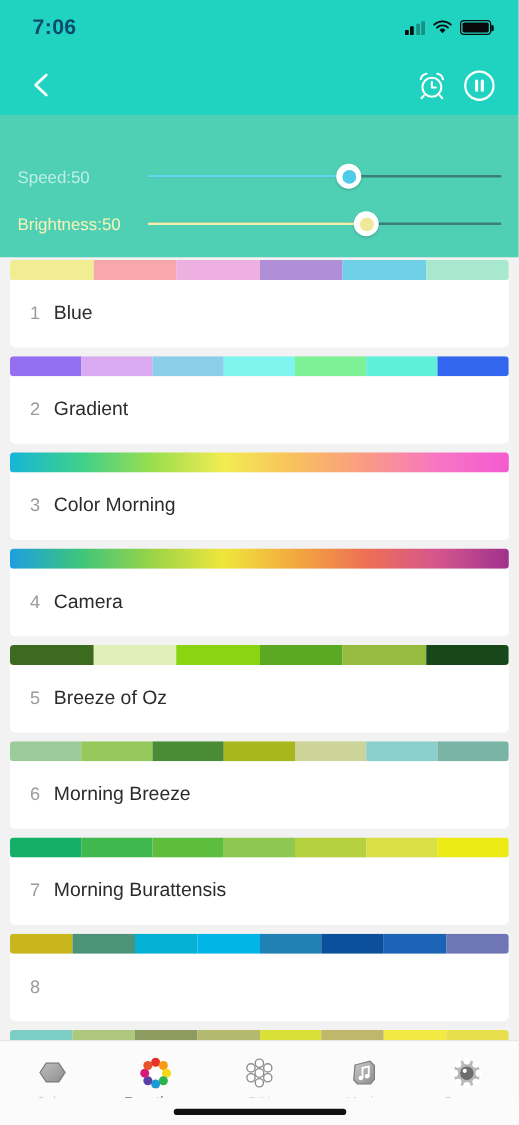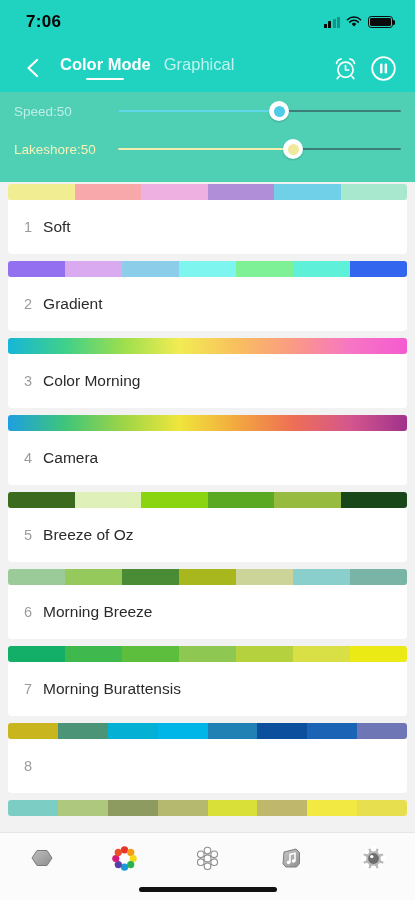--- a/index.html
+++ b/index.html
@@ -10,21 +10,21 @@
     overflow: hidden;
   }
   #app { width: 415px; height: 900px; position: relative; display: flex; flex-direction: column; }
 
   
   .statusbar {
     height: 44px; background: #1fd3c0; flex: 0 0 44px;
     display: flex; align-items: center; justify-content: space-between;
     padding: 0 22px 0 26px;
   }
-  .status-time { font-size: 17px; font-weight: 600; color: #000000; letter-spacing: .3px; }
+  .status-time { font-size: 17px; font-weight: 600; color: #0c4a6e; letter-spacing: .3px; }
   .status-icons { display: flex; align-items: center; gap: 6px; }
   .sig { display: flex; align-items: flex-end; gap: 1.5px; height: 11px; }
   .sig i { width: 3px; background: #0a0a0a; border-radius: .5px; display: block; }
   .sig i:nth-child(1) { height: 4px; }
   .sig i:nth-child(2) { height: 6.5px; }
   .sig i:nth-child(3) { height: 9px; opacity: .32; }
   .sig i:nth-child(4) { height: 11px; opacity: .32; }
   .batt { width: 25px; height: 12px; border: 1.4px solid #0a0a0a; border-radius: 3.2px; position: relative; padding: 1.4px; }
   .batt::after { content:""; position:absolute; right:-3.4px; top:3.4px; width:2px; height:5px; background:#0a0a0a; border-radius:0 1.5px 1.5px 0; }
   .batt span { display:block; height:100%; width:100%; background:#0a0a0a; border-radius:1.4px; }
@@ -41,21 +41,21 @@
   .tab.active .tab-label { font-weight: bold; }
   .tab:not(.active) .tab-label { color: rgba(255,255,255,.72); }
   .tab.active::after {
     content: ""; position: absolute; left: 50%; transform: translateX(-50%);
     bottom: 1px; width: 38px; height: 2.5px; background: #fff; border-radius: 2px;
   }
   .hdr-spacer { flex: 1; }
   .hdr-icon { width: 32px; height: 32px; display:flex; align-items:center; justify-content:center; cursor:pointer; margin-left: 6px; }
 
   
-  .sliders { background: #4fcfb4; flex: 0 0 90px; padding: 0 14px 8px 14px; }
+  .sliders { background: #4fcfb4; flex: 0 0 90px; padding: 30px 14px 8px 14px; }
   .slider-row { display: flex; align-items: center; height: 38px; }
   .slider-label { font-size: 13.5px; width: 104px; flex: 0 0 104px; white-space: nowrap; }
   .slider-label.speed { color: #bdeee8; }
   .slider-label.bright { color: #f6f3b8; }
   .track { position: relative; flex: 1; height: 20px; display: flex; align-items: center; cursor: pointer; }
   .track .bar { position: absolute; left: 0; right: 0; height: 2.2px; background: #3b7f78; border-radius: 2px; }
   .track .fill { position: absolute; left: 0; height: 2.2px; border-radius: 2px; }
   .track.speed .fill { width: 57%; background: #63d7ea; }
   .track.bright .fill { width: 62%; background: #f2efae; }
   .knob {
@@ -121,28 +121,20 @@
         </div>
     </div>
   </div>
 
   <div class="header">
     <div class="back-btn">
       <svg width="18" height="22" viewBox="0 0 18 22">
         <path d="M13 3 L4.5 11 L13 19" stroke="#ffffff" stroke-width="2.2" fill="none" stroke-linecap="round" stroke-linejoin="round"></path>
       </svg>
     </div>
-    <div class="tabs">
-      <div class="tab active">
-        <div class="tab-label">Color Mode</div>
-      </div>
-      <div class="tab">
-        <div class="tab-label">Graphical</div>
-      </div>
-    </div>
     <div class="hdr-spacer"></div>
     <div class="hdr-icon">
       <svg width="25" height="25" viewBox="0 0 25 25">
         <circle cx="12.5" cy="13.8" r="7.6" stroke="#fff" stroke-width="1.7" fill="none"></circle>
         <path d="M12.5 9.6 v4.4 h3.1" stroke="#fff" stroke-width="1.7" fill="none" stroke-linecap="round" stroke-linejoin="round"></path>
         <path d="M3.6 7.4 a5.6 5.6 0 0 1 4.6 -4.4" stroke="#fff" stroke-width="1.7" fill="none" stroke-linecap="round"></path>
         <path d="M21.4 7.4 a5.6 5.6 0 0 0 -4.6 -4.4" stroke="#fff" stroke-width="1.7" fill="none" stroke-linecap="round"></path>
         <path d="M6 20.5 L4.2 22.6" stroke="#fff" stroke-width="1.7" stroke-linecap="round"></path>
         <path d="M19 20.5 L20.8 22.6" stroke="#fff" stroke-width="1.7" stroke-linecap="round"></path>
       </svg>
@@ -161,21 +153,21 @@
       <div class="slider-label speed">Speed:50</div>
       <div class="track speed">
         <div class="bar"></div>
         <div class="fill"></div>
         <div class="knob">
             <i></i>
           </div>
       </div>
     </div>
     <div class="slider-row">
-      <div class="slider-label bright">Lakeshore:50</div>
+      <div class="slider-label bright">Brightness:50</div>
       <div class="track bright">
         <div class="bar"></div>
         <div class="fill"></div>
         <div class="knob">
             <i></i>
           </div>
       </div>
     </div>
   </div>
 
@@ -184,21 +176,21 @@
         <div class="swatch">
           <div class="seg" style="background: rgb(240, 237, 147);"></div>
           <div class="seg" style="background: rgb(248, 168, 171);"></div>
           <div class="seg" style="background: rgb(238, 176, 224);"></div>
           <div class="seg" style="background: rgb(177, 142, 216);"></div>
           <div class="seg" style="background: rgb(111, 208, 232);"></div>
           <div class="seg" style="background: rgb(168, 232, 206);"></div>
         </div>
         <div class="row-body">
           <span class="row-idx">1</span>
-          <span class="row-name">Soft</span>
+          <span class="row-name">Blue</span>
         </div>
       </div>
       <div class="list-item">
         <div class="swatch">
           <div class="seg" style="background: rgb(147, 112, 240);"></div>
           <div class="seg" style="background: rgb(217, 170, 240);"></div>
           <div class="seg" style="background: rgb(140, 205, 234);"></div>
           <div class="seg" style="background: rgb(127, 245, 240);"></div>
           <div class="seg" style="background: rgb(126, 240, 149);"></div>
           <div class="seg" style="background: rgb(94, 240, 216);"></div>

